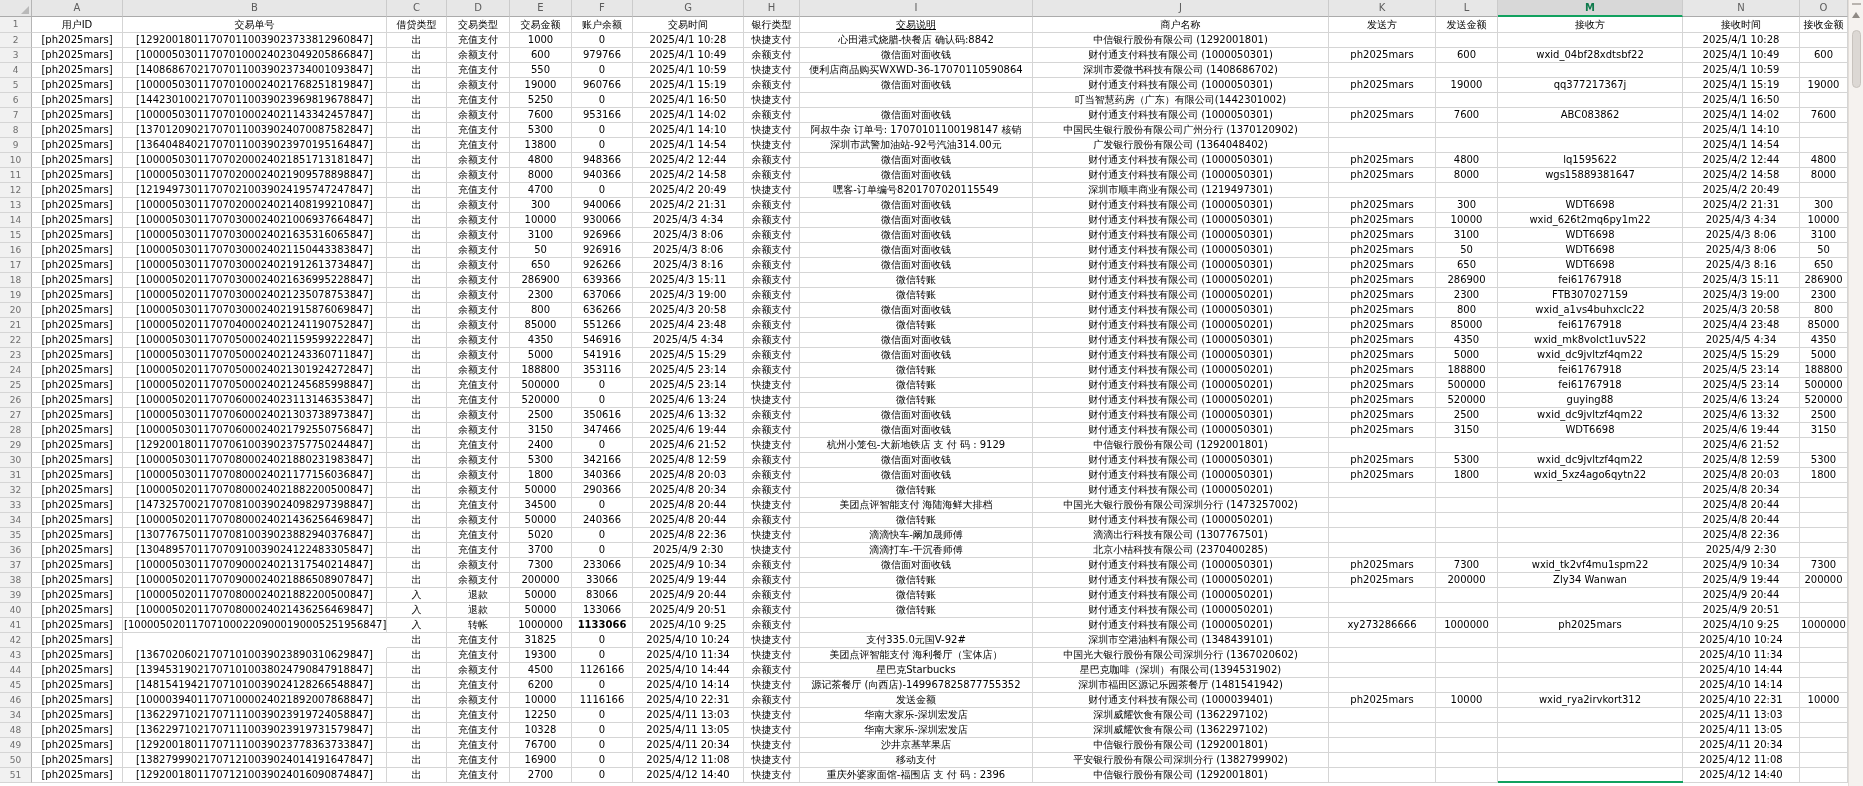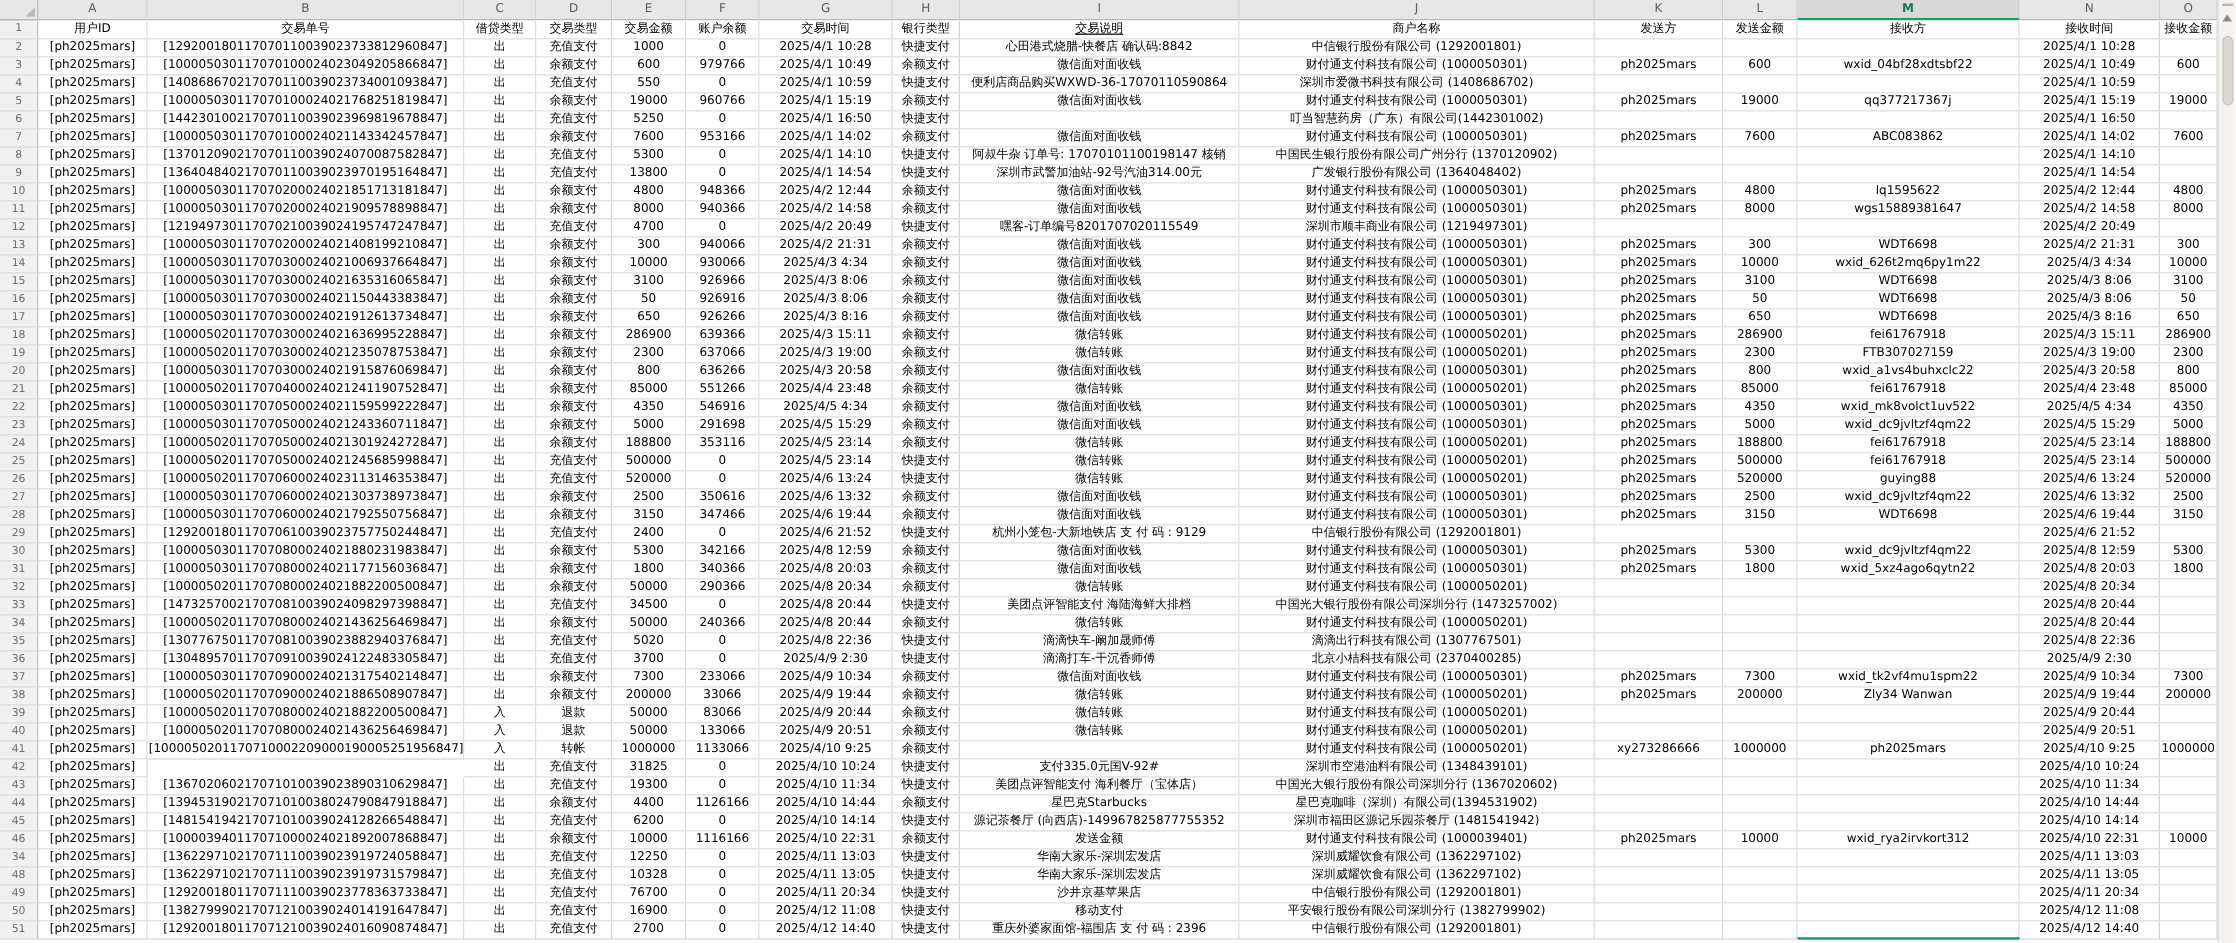--- a/index.html
+++ b/index.html
@@ -509,21 +509,21 @@
         <div class="c" style="width: 117px;">2025/4/5 4:34</div>
         <div class="c" style="width: 48px;">4350</div>
       </div>
       <div class="row data">
         <div class="gut">23</div>
         <div class="c" style="width: 91px;">[ph2025mars]</div>
         <div class="c" style="width: 264px;">[100005030117070500024021243360711847]</div>
         <div class="c" style="width: 60px;">出</div>
         <div class="c" style="width: 63px;">余额支付</div>
         <div class="c" style="width: 62px;">5000</div>
-        <div class="c" style="width: 61px;">291698</div>
+        <div class="c" style="width: 61px;">541916</div>
         <div class="c" style="width: 111px;">2025/4/5 15:29</div>
         <div class="c" style="width: 56px;">余额支付</div>
         <div class="c" style="width: 233px;">微信面对面收钱</div>
         <div class="c" style="width: 296px;">财付通支付科技有限公司 (1000050301)</div>
         <div class="c" style="width: 107px;">ph2025mars</div>
         <div class="c" style="width: 62px;">5000</div>
         <div class="c" style="width: 185px;">wxid_dc9jvltzf4qm22</div>
         <div class="c" style="width: 117px;">2025/4/5 15:29</div>
         <div class="c" style="width: 48px;">5000</div>
       </div>
@@ -833,21 +833,21 @@
         <div class="c" style="width: 117px;">2025/4/9 20:51</div>
         <div class="c" style="width: 48px;"></div>
       </div>
       <div class="row data">
         <div class="gut">41</div>
         <div class="c" style="width: 91px;">[ph2025mars]</div>
         <div class="c" style="width: 264px;">[1000050201170710002209000190005251956847]</div>
         <div class="c" style="width: 60px;">入</div>
         <div class="c" style="width: 63px;">转帐</div>
         <div class="c" style="width: 62px;">1000000</div>
-        <div class="c" style="width: 61px;">1133066</div>
+        <div class="c" style="width: 61px; font-weight: bold;">1133066</div>
         <div class="c" style="width: 111px;">2025/4/10 9:25</div>
         <div class="c" style="width: 56px;">余额支付</div>
         <div class="c" style="width: 233px;"></div>
         <div class="c" style="width: 296px;">财付通支付科技有限公司 (1000050201)</div>
         <div class="c" style="width: 107px;">xy273286666</div>
         <div class="c" style="width: 62px;">1000000</div>
         <div class="c" style="width: 185px;">ph2025mars</div>
         <div class="c" style="width: 117px;">2025/4/10 9:25</div>
         <div class="c" style="width: 48px;">1000000</div>
       </div>
@@ -886,21 +886,21 @@
         <div class="c" style="width: 185px;"></div>
         <div class="c" style="width: 117px;">2025/4/10 11:34</div>
         <div class="c" style="width: 48px;"></div>
       </div>
       <div class="row data">
         <div class="gut">44</div>
         <div class="c" style="width: 91px;">[ph2025mars]</div>
         <div class="c" style="width: 264px;">[139453190217071010038024790847918847]</div>
         <div class="c" style="width: 60px;">出</div>
         <div class="c" style="width: 63px;">余额支付</div>
-        <div class="c" style="width: 62px;">4400</div>
+        <div class="c" style="width: 62px;">4500</div>
         <div class="c" style="width: 61px;">1126166</div>
         <div class="c" style="width: 111px;">2025/4/10 14:44</div>
         <div class="c" style="width: 56px;">余额支付</div>
         <div class="c" style="width: 233px;">星巴克Starbucks</div>
         <div class="c" style="width: 296px;">星巴克咖啡（深圳）有限公司(1394531902)</div>
         <div class="c" style="width: 107px;"></div>
         <div class="c" style="width: 62px;"></div>
         <div class="c" style="width: 185px;"></div>
         <div class="c" style="width: 117px;">2025/4/10 14:44</div>
         <div class="c" style="width: 48px;"></div>

